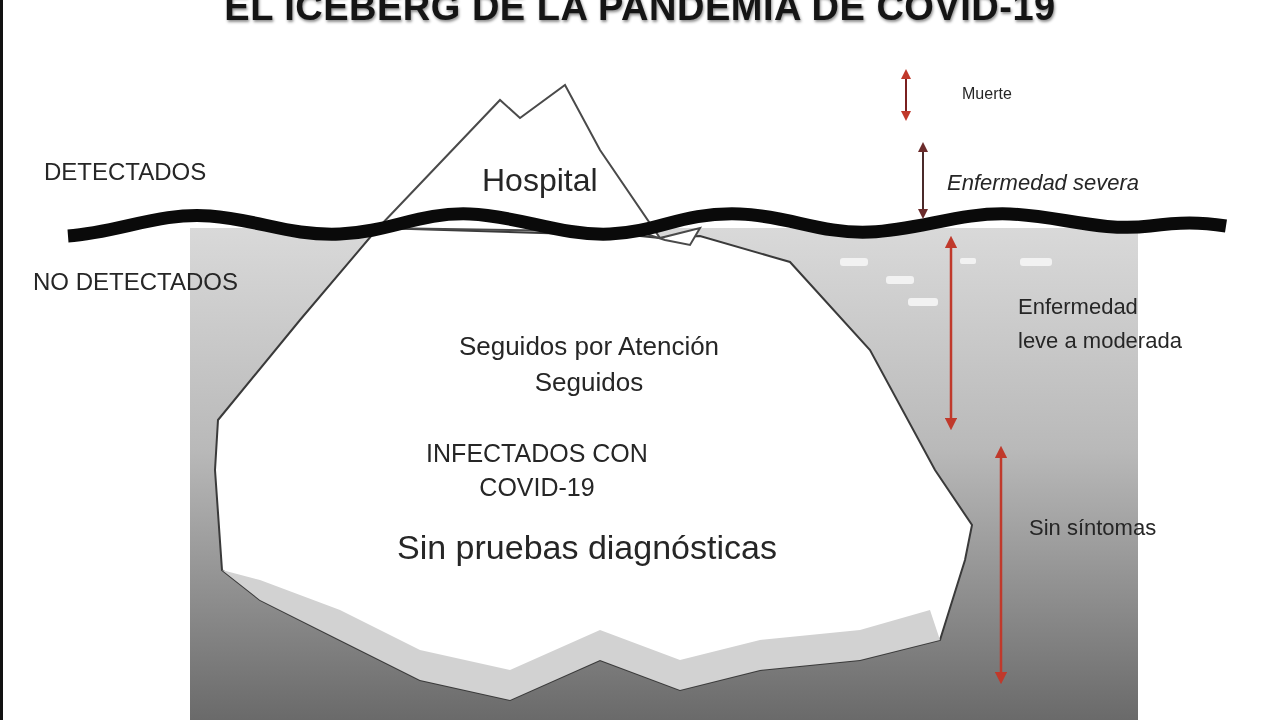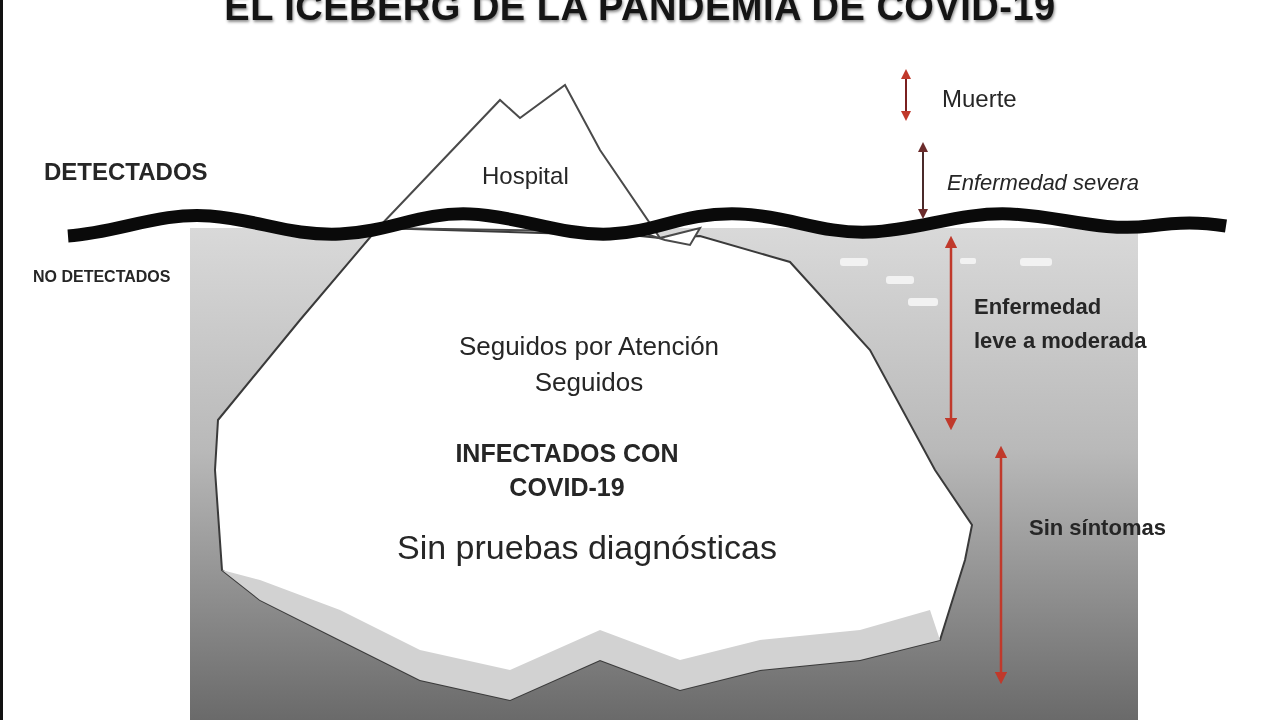--- a/index.html
+++ b/index.html
@@ -1,21 +1,21 @@
 <!DOCTYPE html>
 <html><head>
 <meta charset="utf-8">
 <style>
   html, body { margin: 0; padding: 0; }
   body { width: 1280px; height: 720px; overflow: hidden; background: #ffffff; position: relative; font-family: "Liberation Sans", sans-serif; }
   .left-border { position: absolute; left: 0; top: 0; width: 3px; height: 720px; background: #111; }
   .title { position: absolute; left: 0; width: 1280px; top: -14px; text-align: center; font-family: "Liberation Sans", sans-serif; font-weight: 700; font-size: 38px; letter-spacing: 0.5px; color: #151515; text-shadow: 1px 2px 3px rgba(0,0,0,0.45); }
   svg.scene { position: absolute; left: 0; top: 0; }
   .lbl { position: absolute; color: #262626; white-space: nowrap; font-family: "Liberation Sans", sans-serif; }
-  .bold { font-weight: 700; }
+  .bold { font-weight: 400; }
   .center { text-align: center; }
 </style>
 </head>
 <body>
 
 <div class="left-border"></div>
 
 <svg class="scene" width="1280" height="720" viewBox="0 0 1280 720">
   <defs>
     <linearGradient id="water" x1="0" y1="0" x2="0" y2="1">
@@ -53,35 +53,35 @@
 
   <line x1="906" y1="74" x2="906" y2="116" stroke="#7a2020" stroke-width="2" marker-start="url(#arrRed)" marker-end="url(#arrRed)"></line>
   <line x1="923" y1="147" x2="923" y2="214" stroke="#4a2a2a" stroke-width="2" marker-start="url(#arrDark)" marker-end="url(#arrDark)"></line>
   <line x1="951" y1="242" x2="951" y2="424" stroke="#c0392b" stroke-width="2.5" marker-start="url(#arrRed)" marker-end="url(#arrRed)"></line>
   <line x1="1001" y1="452" x2="1001" y2="678" stroke="#c0392b" stroke-width="2.5" marker-start="url(#arrRed)" marker-end="url(#arrRed)"></line>
 </svg>
 
 <div class="title">EL ICEBERG DE LA PANDEMIA DE COVID-19</div>
 
 <div class="lbl bold" style="left:44px; top:158px; font-size:24px;">DETECTADOS</div>
-<div class="lbl bold" style="left:33px; top:268px; font-size:16px;">NO DETECTADOS</div>
+<div class="lbl bold" style="left:33px; top:268px; font-size:24px;">NO DETECTADOS</div>
 
-<div class="lbl" style="left:482px; top:162px; font-size:24px;">Hospital</div>
+<div class="lbl" style="left:482px; top:162px; font-size:32px;">Hospital</div>
 
 <div class="lbl center" style="left:404px; top:328px; width:370px; font-size:26px; line-height:36px;">
   <div>Seguidos por Atención</div>
   <div>Seguidos</div>
 </div>
 
-<div class="lbl bold center" style="left:422px; top:436px; width:290px; font-size:25px; line-height:34px;">
+<div class="lbl bold center" style="left:392px; top:436px; width:290px; font-size:25px; line-height:34px;">
   <div>INFECTADOS CON</div>
   <div>COVID-19</div>
 </div>
 
 <div class="lbl" style="left:397px; top:528px; font-size:34px;">Sin pruebas diagnósticas</div>
 
-<div class="lbl" style="left:942px; top:85px; font-size:24px;">Muerte</div>
+<div class="lbl" style="left:962px; top:85px; font-size:16px;">Muerte</div>
 <div class="lbl" style="left:947px; top:170px; font-size:22px;font-style:italic;">Enfermedad severa</div>
-<div class="lbl bold" style="left:974px; top:290px; font-size:22px; line-height:34px;">
+<div class="lbl bold" style="left:1018px; top:290px; font-size:22px; line-height:34px;">
   <div>Enfermedad</div>
   <div>leve a moderada</div>
 </div>
 <div class="lbl bold" style="left:1029px; top:515px; font-size:22px;">Sin síntomas</div>
 
 </body></html>

